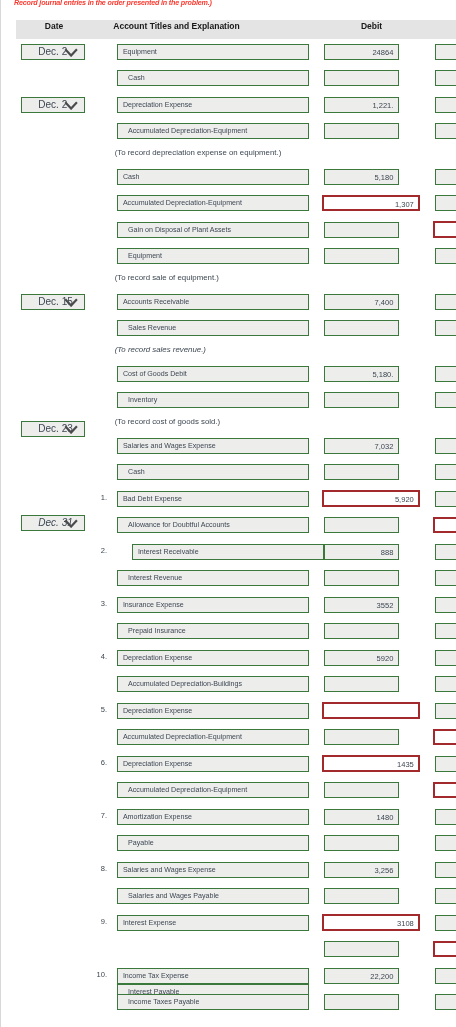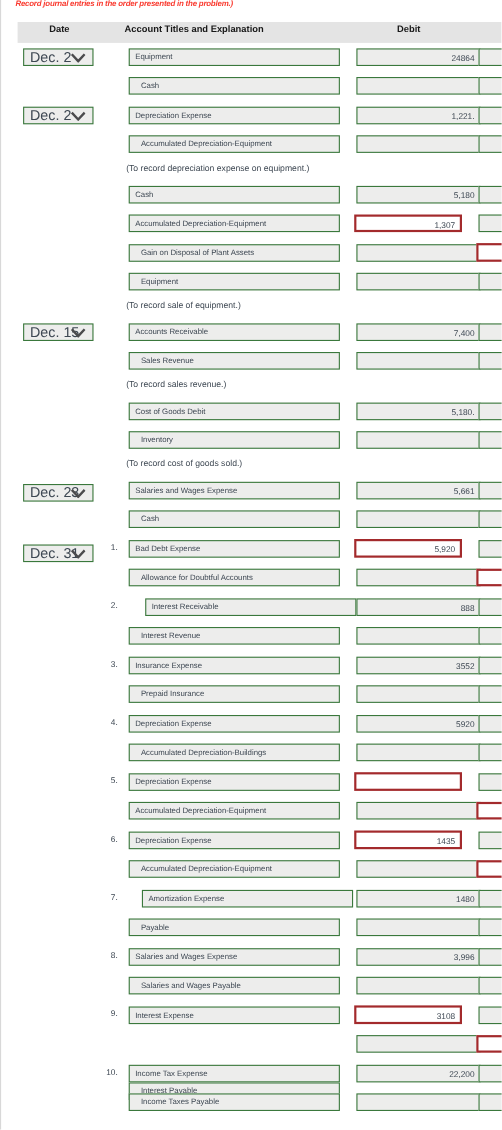--- a/index.html
+++ b/index.html
@@ -16,24 +16,24 @@
   .hdr{position:absolute;top:17px;height:20px;}
   .hdr span{display:block;text-align:center;font-size:8.5px;font-weight:bold;color:#181818;line-height:18.5px;}
 
   .inp{position:absolute;box-sizing:border-box;border:1.3px solid #3a783c;background:#ededec;height:16px;}
   .inp .t{display:block;font-size:7.1px;color:#3d4752;line-height:15.2px;white-space:nowrap;}
   .inp.err{border:2px solid #a32a2c;background:#ffffff;margin-left:-2px;width:98.4px;height:16.4px;margin-top:-0.3px;}
   .acct{left:117.3px;width:191.4px;}
   .acct .t{padding-left:4.6px;}
   .acct.ind .t{padding-left:9.8px;}
   .amt .t{text-align:right;padding-right:4.2px;font-size:7.55px;}
-  .deb{left:323.6px;width:113px;}
+  .deb{left:323.6px;width:75px;}
   .cred{left:435.3px;width:96.8px;}
   .sel{position:absolute;box-sizing:border-box;border:1.3px solid #3a783c;background:#ededec;height:16px;width:63.6px;left:21.3px;}
-  .sel .t{display:block;font-size:13px;color:#3d4752;line-height:13.4px;padding-left:5px;}
+  .sel .t{display:block;font-size:10px;color:#3d4752;line-height:13.4px;padding-left:16px;}
   .sel svg{position:absolute;right:6.2px;top:3.05px;}
   .note{position:absolute;left:114.7px;font-size:7.85px;color:#3d4752;white-space:nowrap;}
   .num{position:absolute;font-size:7.55px;color:#3d4752;text-align:right;width:14px;left:93px;line-height:10px;}
 </style>
 </head>
 <body>
 
 <div class="page">
   <div class="leftrule"></div>
   <div class="instr">Record journal entries in the order presented in the problem.)</div>
@@ -154,65 +154,65 @@
       </div>
       <div class="inp acct ind" style="top: 320.25px;">
         <span class="t">Sales Revenue</span>
       </div>
       <div class="inp amt deb" style="top: 320.25px;">
         <span class="t"></span>
       </div>
       <div class="inp amt cred" style="top: 320.25px;">
         <span class="t"></span>
       </div>
-      <div class="note" style="top: 344.85px;">(To record sales revenue.)</div>
+      <div class="note" style="top: 344.85px; font-style: italic;">(To record sales revenue.)</div>
       <div class="inp acct" style="top: 365.75px;">
         <span class="t">Cost of Goods Debit</span>
       </div>
       <div class="inp amt deb" style="top: 365.75px;">
         <span class="t">5,180.</span>
       </div>
       <div class="inp amt cred" style="top: 365.75px;">
         <span class="t"></span>
       </div>
       <div class="inp acct ind" style="top: 392.25px;">
         <span class="t">Inventory</span>
       </div>
       <div class="inp amt deb" style="top: 392.25px;">
         <span class="t"></span>
       </div>
       <div class="inp amt cred" style="top: 392.25px;">
         <span class="t"></span>
       </div>
       <div class="note" style="top: 416.85px;">(To record cost of goods sold.)</div>
-      <div class="sel" style="top: 440px;">
+      <div class="sel" style="top: 421px;">
         <span class="t">Dec. 23</span>
         <svg width="14.2" height="9.4" viewBox="0 0 14.2 9.4">
           <path d="M1.25 1.35 L7.1 7.6 L12.95 1.35" fill="none" stroke="#4b4b4d" stroke-width="2.15" stroke-linecap="butt" stroke-linejoin="miter"></path>
         </svg>
       </div>
       <div class="inp acct" style="top: 437.75px;">
         <span class="t">Salaries and Wages Expense</span>
       </div>
       <div class="inp amt deb" style="top: 437.75px;">
-        <span class="t">5,661</span>
+        <span class="t">7,032</span>
       </div>
       <div class="inp amt cred" style="top: 437.75px;">
         <span class="t"></span>
       </div>
       <div class="inp acct ind" style="top: 464.25px;">
         <span class="t">Cash</span>
       </div>
       <div class="inp amt deb" style="top: 464.25px;">
         <span class="t"></span>
       </div>
       <div class="inp amt cred" style="top: 464.25px;">
         <span class="t"></span>
       </div>
-      <div class="sel" style="top: 495px;">
+      <div class="sel" style="top: 515px; font-style: italic;">
         <span class="t">Dec. 31</span>
         <svg width="14.2" height="9.4" viewBox="0 0 14.2 9.4">
           <path d="M1.25 1.35 L7.1 7.6 L12.95 1.35" fill="none" stroke="#4b4b4d" stroke-width="2.15" stroke-linecap="butt" stroke-linejoin="miter"></path>
         </svg>
       </div>
       <div class="num" style="top: 493.15px;">1.</div>
       <div class="inp acct" style="top: 490.75px;">
         <span class="t">Bad Debt Expense</span>
       </div>
       <div class="inp amt deb err" style="top: 490.75px;">
@@ -319,21 +319,21 @@
       <div class="inp acct ind" style="top: 782.25px;">
         <span class="t">Accumulated Depreciation-Equipment</span>
       </div>
       <div class="inp amt deb" style="top: 782.25px;">
         <span class="t"></span>
       </div>
       <div class="inp amt cred err" style="top: 782.25px;">
         <span class="t"></span>
       </div>
       <div class="num" style="top: 811.15px;">7.</div>
-      <div class="inp acct" style="top: 808.75px; margin-left: 12px;">
+      <div class="inp acct" style="top: 808.75px;">
         <span class="t">Amortization Expense</span>
       </div>
       <div class="inp amt deb" style="top: 808.75px;">
         <span class="t">1480</span>
       </div>
       <div class="inp amt cred" style="top: 808.75px;">
         <span class="t"></span>
       </div>
       <div class="inp acct ind" style="top: 835.25px;">
         <span class="t">Payable</span>
@@ -342,21 +342,21 @@
         <span class="t"></span>
       </div>
       <div class="inp amt cred" style="top: 835.25px;">
         <span class="t"></span>
       </div>
       <div class="num" style="top: 864.15px;">8.</div>
       <div class="inp acct" style="top: 861.75px;">
         <span class="t">Salaries and Wages Expense</span>
       </div>
       <div class="inp amt deb" style="top: 861.75px;">
-        <span class="t">3,996</span>
+        <span class="t">3,256</span>
       </div>
       <div class="inp amt cred" style="top: 861.75px;">
         <span class="t"></span>
       </div>
       <div class="inp acct ind" style="top: 888.25px;">
         <span class="t">Salaries and Wages Payable</span>
       </div>
       <div class="inp amt deb" style="top: 888.25px;">
         <span class="t"></span>
       </div>

